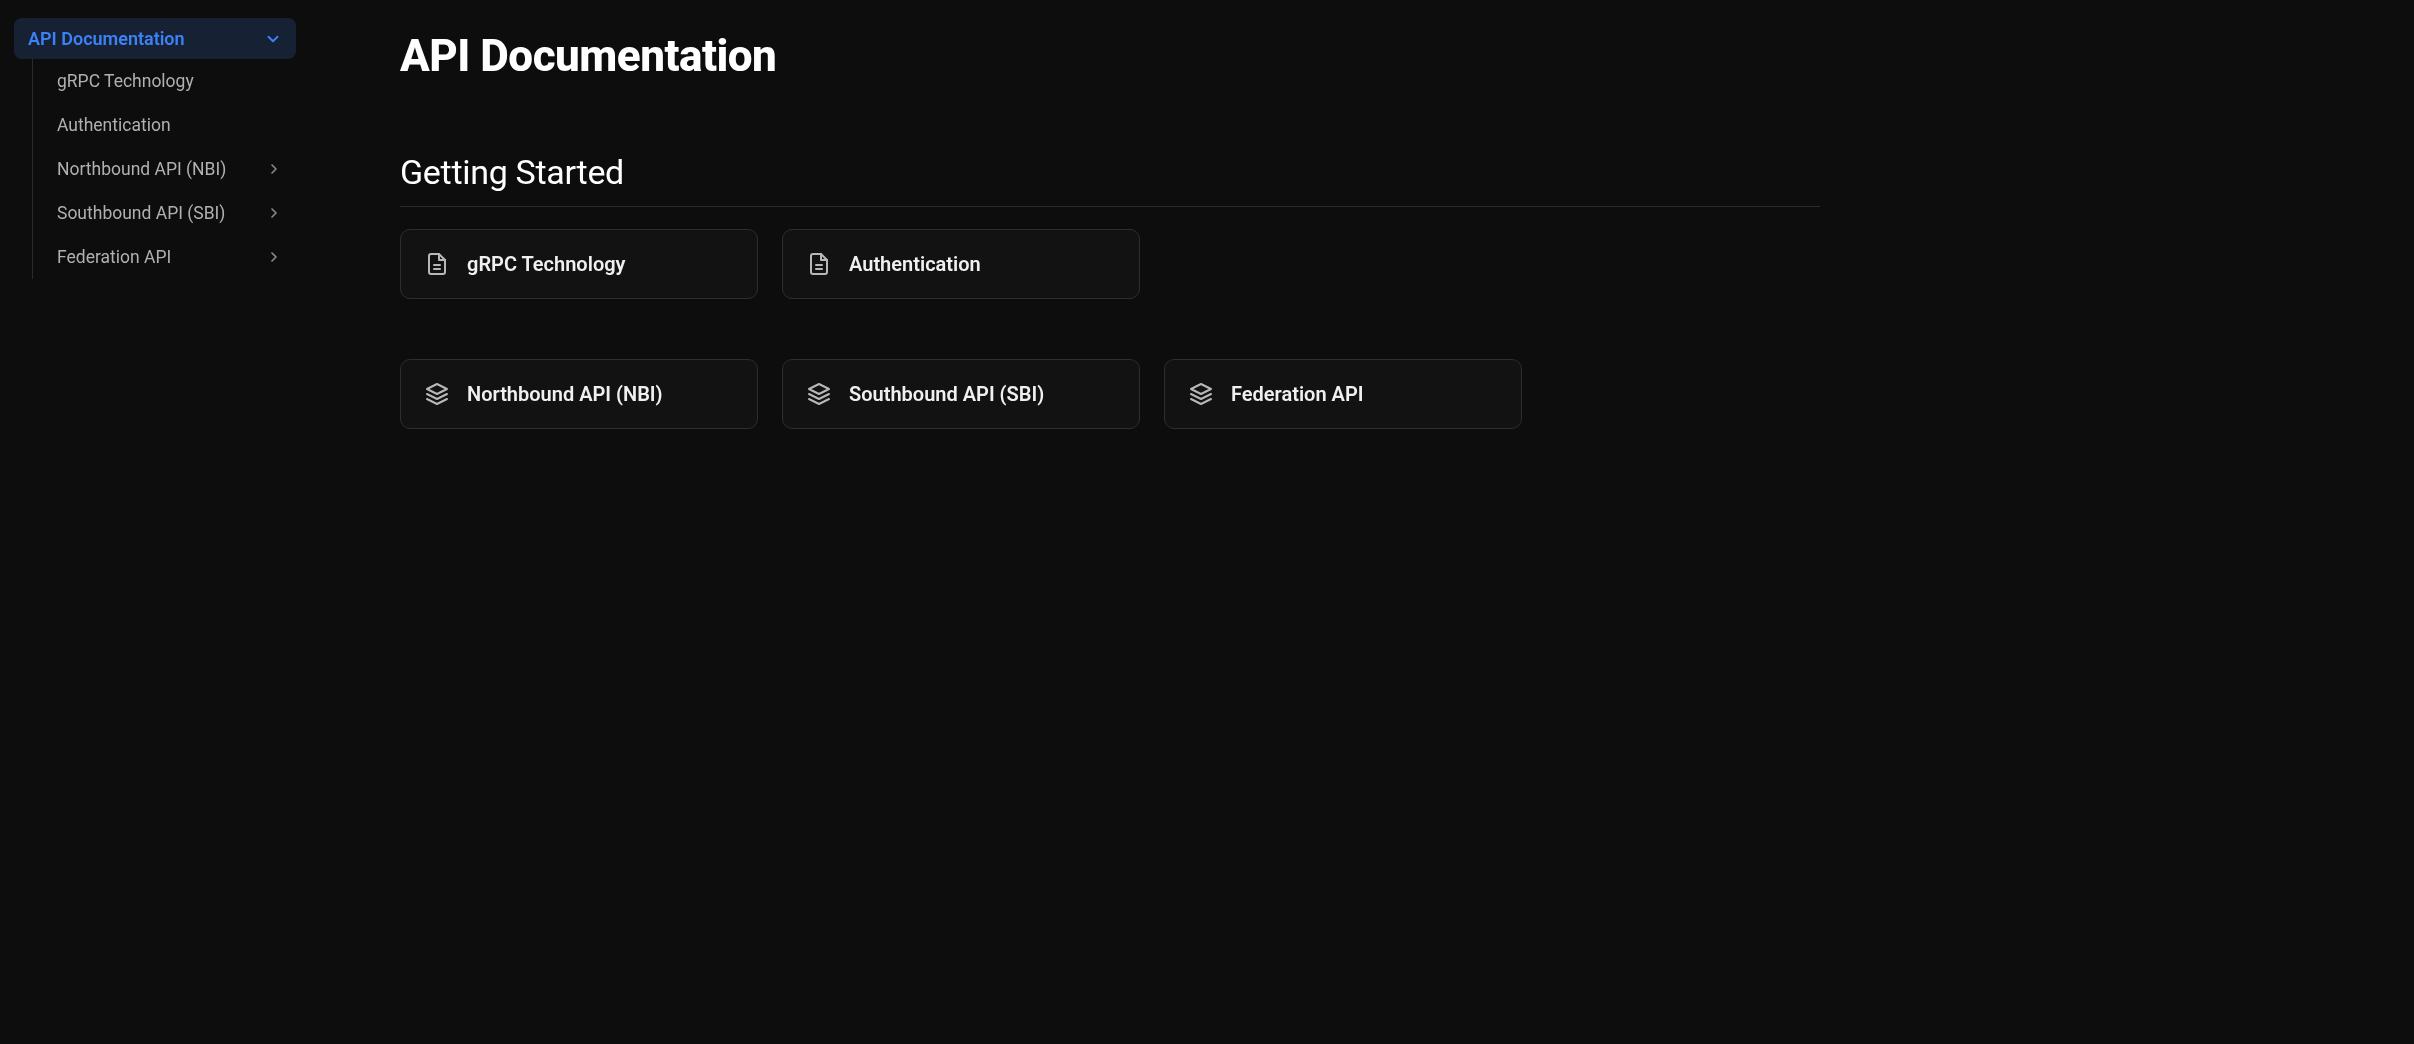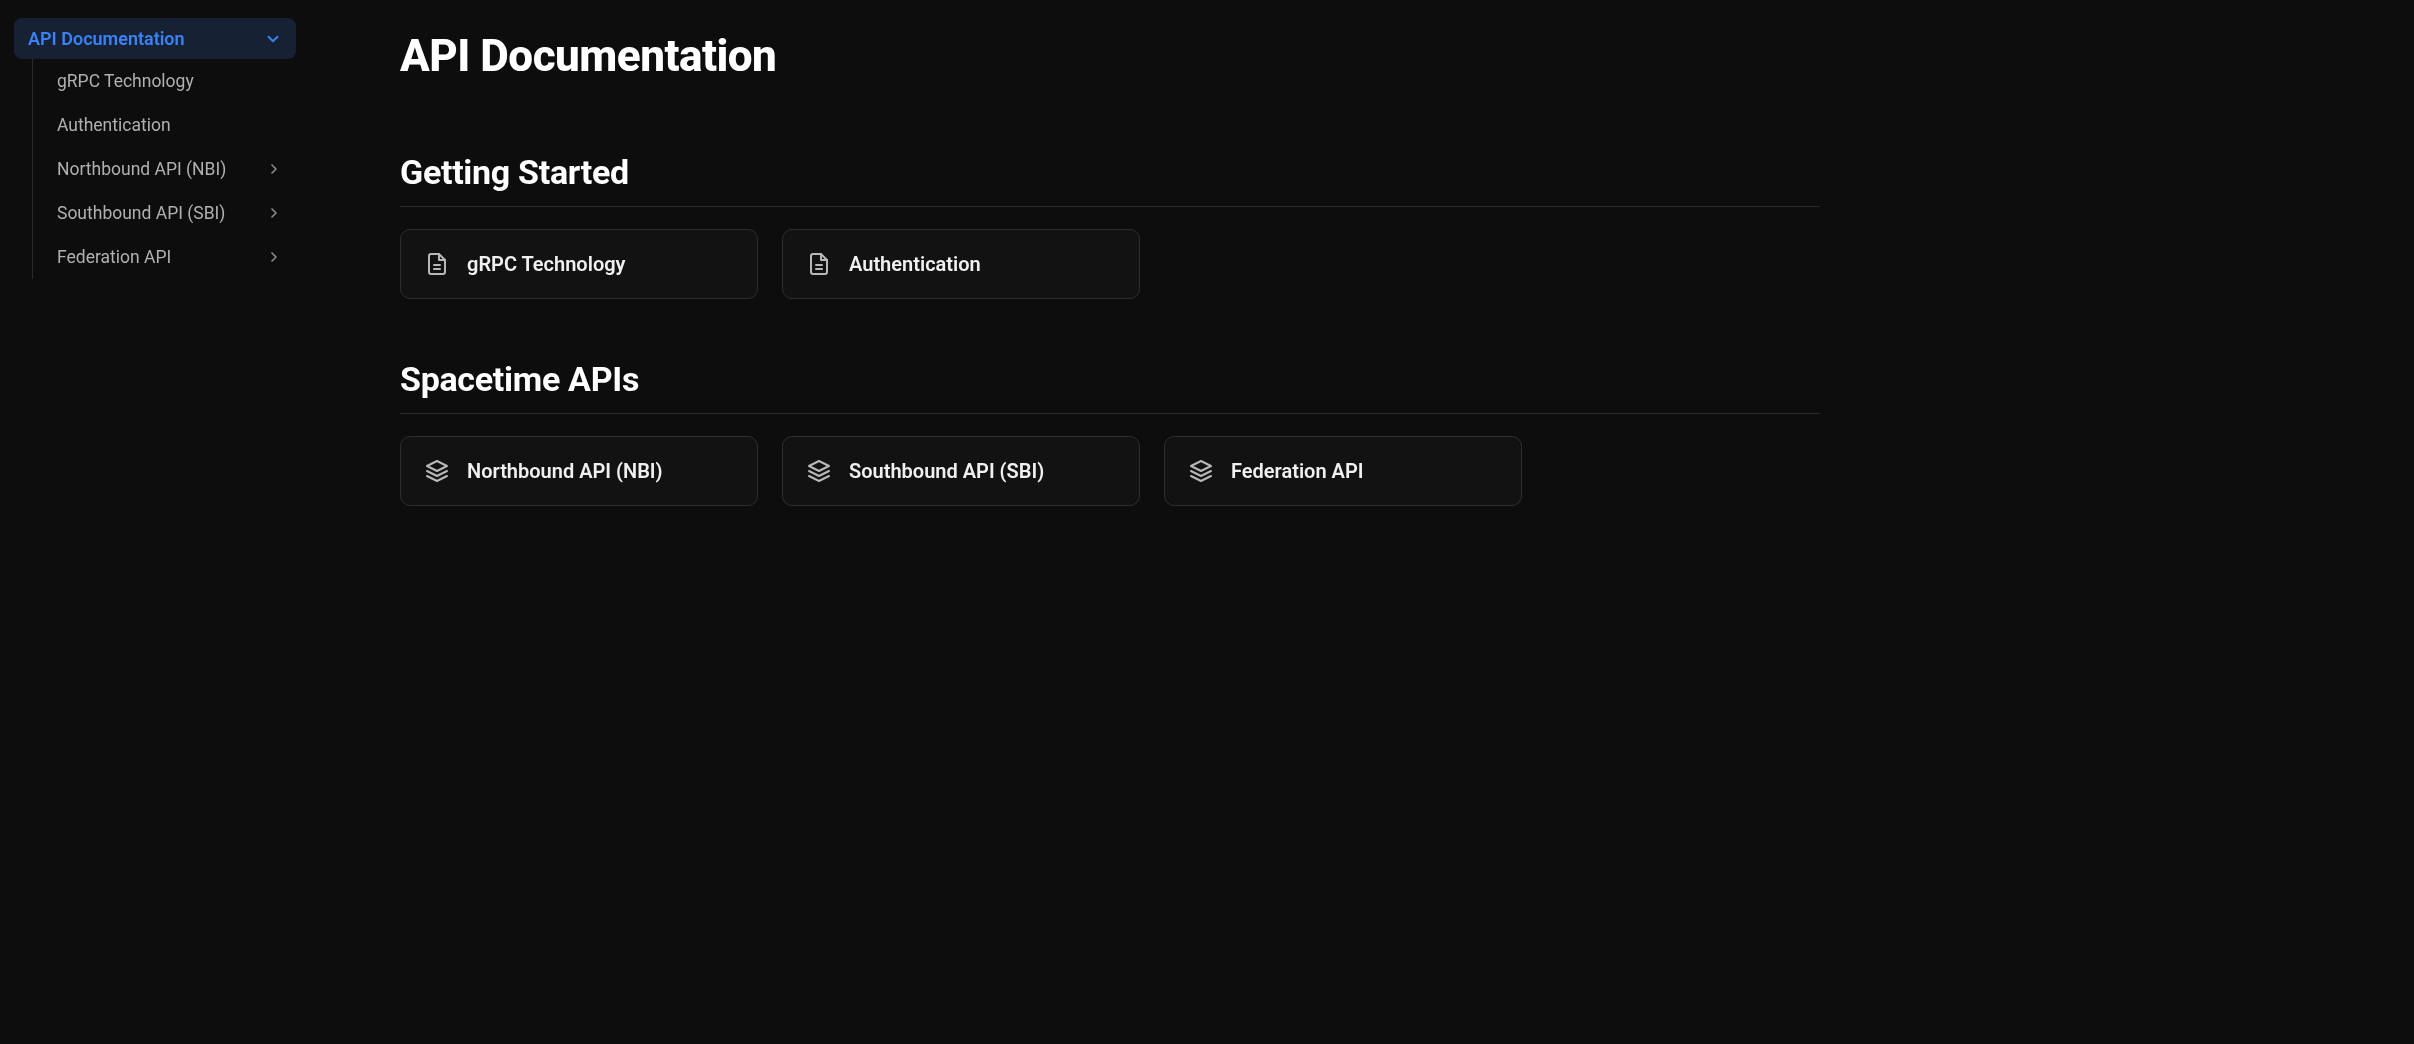--- a/index.html
+++ b/index.html
@@ -64,21 +64,21 @@
     }
     .page-title {
       font-size: 44px;
       font-weight: 800;
       color: #ffffff;
       letter-spacing: -0.5px;
       margin-bottom: 70px;
     }
     .section-title {
       font-size: 34px;
-      font-weight: 700;
+      font-weight: 400;
       color: #ffffff;
       letter-spacing: -0.3px;
       padding-bottom: 14px;
       border-bottom: 1px solid #2a2a2a;
       margin-bottom: 22px;
     }
     .card-row {
       display: flex;
       gap: 24px;
       margin-bottom: 60px;
@@ -180,21 +180,20 @@
               <line x1="9" y1="13" x2="15" y2="13"></line>
               <line x1="9" y1="17" x2="15" y2="17"></line>
             </svg>
         </span>
         <span class="card-label">Authentication</span>
       </a>
     </div>
   </section>
 
   <section>
-    <h2 class="section-title">Spacetime APIs</h2>
     <div class="card-row">
       <a class="card">
         <span class="card-icon">
           <svg width="24" height="24" viewBox="0 0 24 24" fill="none" stroke="currentColor" stroke-width="2" stroke-linecap="round" stroke-linejoin="round">
               <polygon points="12 2 2 7 12 12 22 7 12 2"></polygon>
               <polyline points="2 17 12 22 22 17"></polyline>
               <polyline points="2 12 12 17 22 12"></polyline>
             </svg>
         </span>
         <span class="card-label">Northbound API (NBI)</span>

